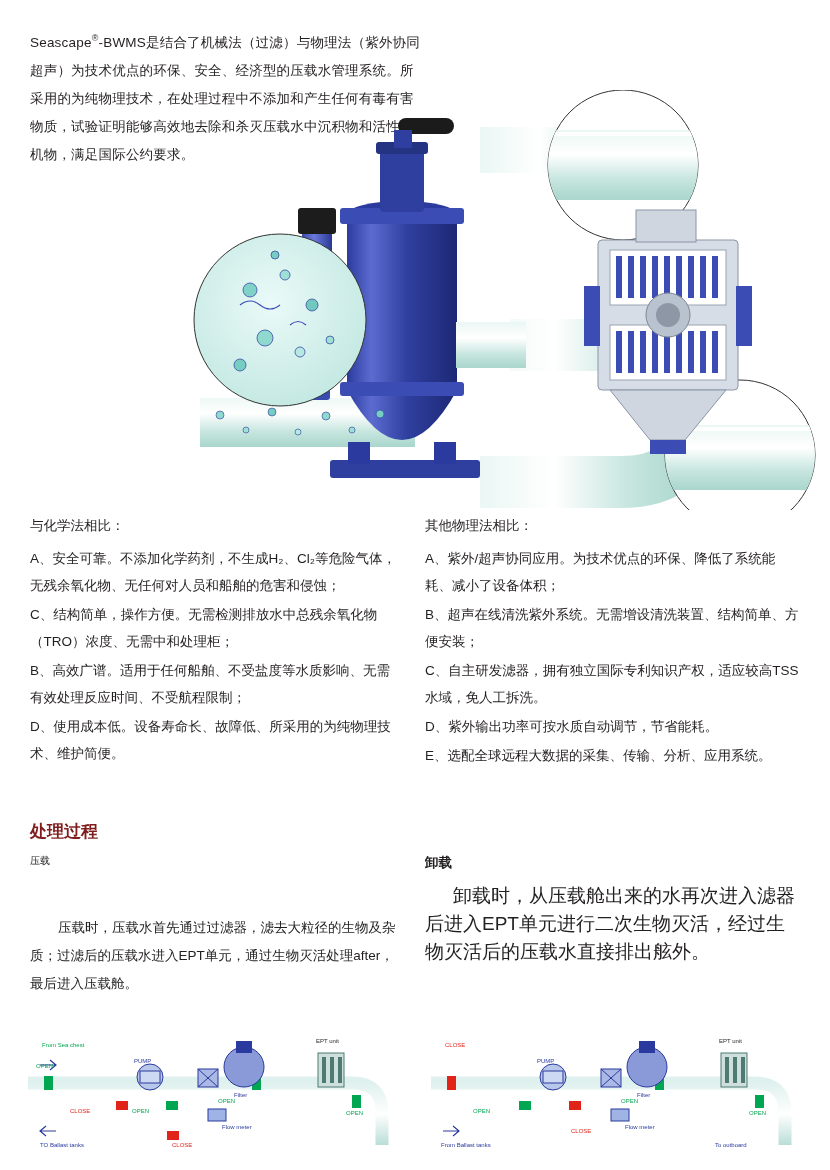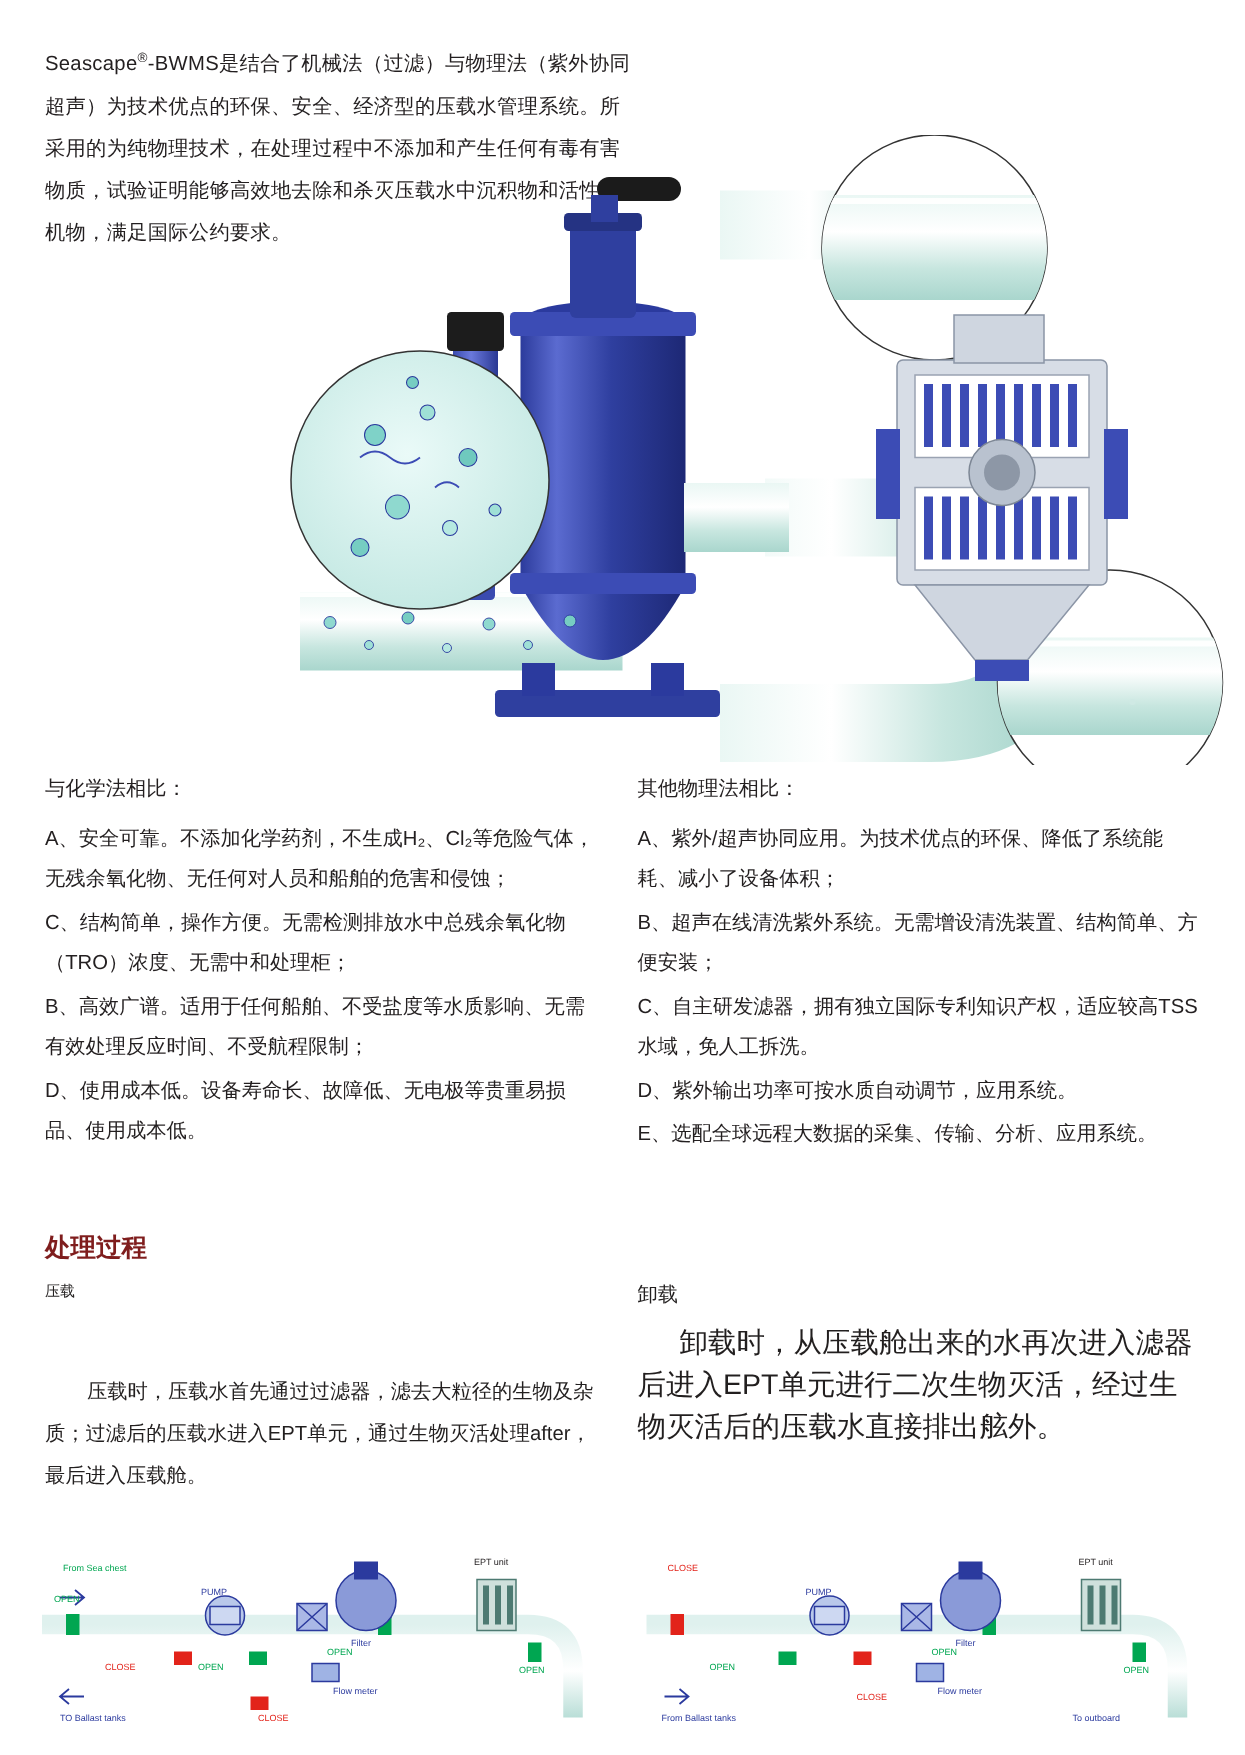--- a/index.html
+++ b/index.html
@@ -30,21 +30,21 @@
   .cmp ul{list-style:none;margin:0;padding:0;}
   .cmp li{margin-bottom:2px;text-indent:0;padding-left:0;}
   .cmp-left{left:30px;top:512px;width:370px;}
   .cmp-right{left:425px;top:512px;width:375px;}
 
   
   .proc-title{
     position:absolute;left:30px;top:820px;font-size:17px;font-weight:bold;color:#7f1d1d;
   }
   .sub-left{position:absolute;left:30px;top:854px;font-size:10px;font-weight:normal;}
-  .sub-right{position:absolute;left:425px;top:854px;font-size:13.5px;font-weight:normal;}
+  .sub-right{position:absolute;left:425px;top:854px;font-size:13.5px;font-weight:bold;}
   .body-left{
     position:absolute;left:30px;top:914px;width:370px;
     font-size:13.5px;line-height:28px;text-indent:28px;
   }
   .body-right{
     position:absolute;left:425px;top:882px;width:375px;
     font-size:19px;line-height:28px;text-indent:28px;
   }
 
   
@@ -224,31 +224,31 @@
       </g>
     </svg>
   </div>
 
   <div class="cmp cmp-left">
     <h3>与化学法相比：</h3>
     <ul>
       <li>A、安全可靠。不添加化学药剂，不生成H₂、Cl₂等危险气体，无残余氧化物、无任何对人员和船舶的危害和侵蚀；</li>
       <li>C、结构简单，操作方便。无需检测排放水中总残余氧化物（TRO）浓度、无需中和处理柜；</li>
       <li>B、高效广谱。适用于任何船舶、不受盐度等水质影响、无需有效处理反应时间、不受航程限制；</li>
-      <li>D、使用成本低。设备寿命长、故障低、无电极等贵重易损品、使用成本低。</li>
+      <li>D、使用成本低。设备寿命长、故障低、所采用的为纯物理技术、维护简便。</li>
     </ul>
   </div>
 
   <div class="cmp cmp-right">
     <h3>其他物理法相比：</h3>
     <ul>
       <li>A、紫外/超声协同应用。为技术优点的环保、降低了系统能耗、减小了设备体积；</li>
       <li>B、超声在线清洗紫外系统。无需增设清洗装置、结构简单、方便安装；</li>
       <li>C、自主研发滤器，拥有独立国际专利知识产权，适应较高TSS水域，免人工拆洗。</li>
-      <li>D、紫外输出功率可按水质自动调节，应用系统。</li>
+      <li>D、紫外输出功率可按水质自动调节，节省能耗。</li>
       <li>E、选配全球远程大数据的采集、传输、分析、应用系统。</li>
     </ul>
   </div>
 
   <div class="proc-title">处理过程</div>
   <div class="sub-left">压载</div>
   <div class="sub-right">卸载</div>
   <div class="body-left">压载时，压载水首先通过过滤器，滤去大粒径的生物及杂质；过滤后的压载水进入EPT单元，通过生物灭活处理after，最后进入压载舱。</div>
   <div class="body-right">卸载时，从压载舱出来的水再次进入滤器后进入EPT单元进行二次生物灭活，经过生物灭活后的压载水直接排出舷外。</div>
 

